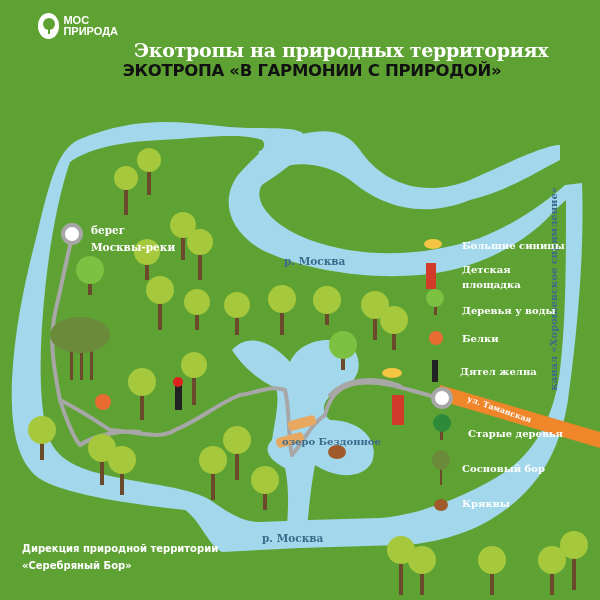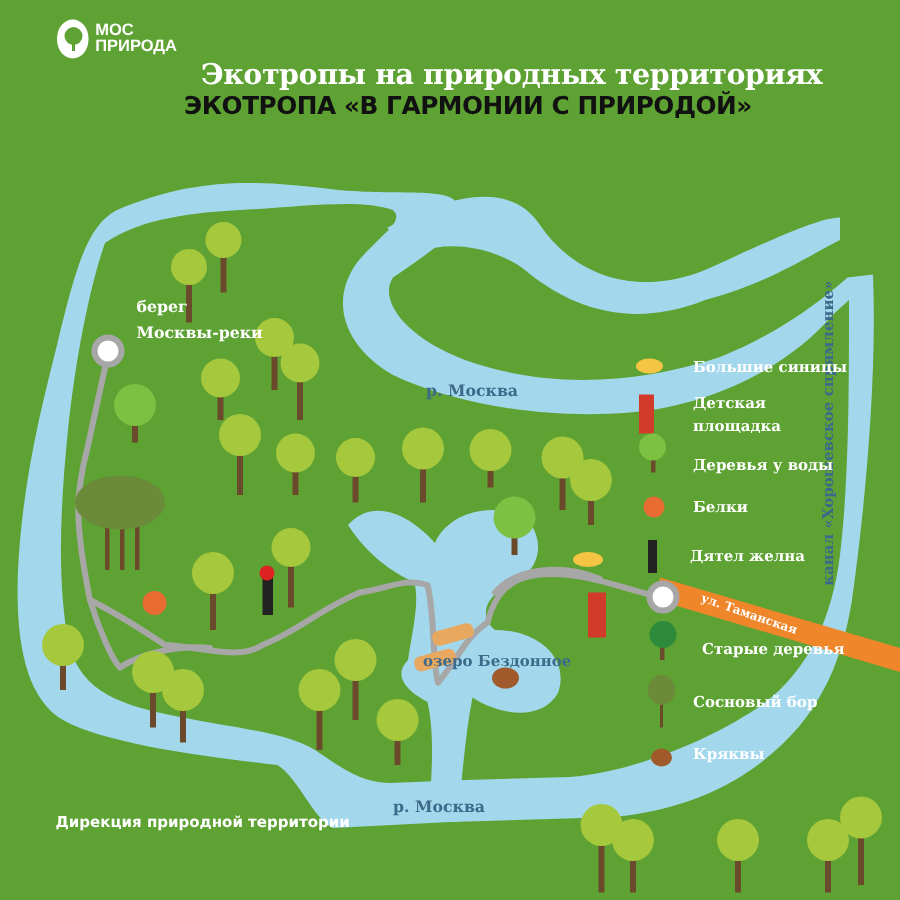--- a/index.html
+++ b/index.html
@@ -4,26 +4,26 @@
 <style>
   html,body{margin:0;padding:0;}
   body{width:600px;height:600px;overflow:hidden;background:#5fa234;font-family:"DejaVu Sans",sans-serif;position:relative;}
   .abs{position:absolute;}
   #map-svg{position:absolute;left:0;top:0;width:600px;height:600px;}
   .header-logo{left:38px;top:11px;width:80px;height:30px;display:flex;align-items:center;gap:4px;}
   .logo-circle{width:26px;height:26px;border-radius:50%;background:#fff;display:flex;align-items:center;justify-content:center;}
   .logo-text{color:#fff;font-family:"Liberation Sans",sans-serif;font-weight:bold;font-size:11px;line-height:11px;}
   .page-title{left:134px;top:10px;color:#fff;font-family:"DejaVu Serif",serif;font-weight:bold;font-size:19px;white-space:nowrap;letter-spacing:-0.3px;margin-top:29px;}
   .trail-title{left:0;top:58px;width:600px;text-align:center;color:#111;font-family:"DejaVu Sans",sans-serif;font-weight:bold;font-size:16.5px;line-height:26px;letter-spacing:-0.3px;padding-left:12px;}
-  .label-w{color:#fff;font-family:"DejaVu Serif",serif;font-weight:bold;font-size:10.5px;white-space:nowrap;}
+  .label-w{color:#fff;font-family:"DejaVu Serif",serif;font-weight:bold;font-size:10.5px;white-space:nowrap;margin-top:25px;}
   .label-river{color:#3b6a8a;font-family:"DejaVu Serif",serif;font-weight:bold;font-size:10.5px;white-space:nowrap;}
   .legend-label{color:#fff;font-family:"DejaVu Serif",serif;font-weight:bold;font-size:10px;line-height:15px;}
   .canal-label{left:553px;top:285px;transform:rotate(-90deg);transform-origin:center;width:200px;margin-left:-100px;text-align:center;color:#3b6a8a;font-family:"DejaVu Serif",serif;font-weight:bold;font-size:10px;white-space:nowrap;}
   .street-label{left:466px;top:404px;transform:rotate(19deg);color:#fff;font-family:"DejaVu Serif",serif;font-weight:bold;font-size:8px;white-space:nowrap;}
-  .footer{left:22px;top:540px;color:#fff;font-family:"DejaVu Sans",sans-serif;font-weight:bold;font-size:10px;line-height:17px;margin-left:15px;}
+  .footer{left:22px;top:540px;color:#fff;font-family:"DejaVu Sans",sans-serif;font-weight:bold;font-size:10px;line-height:17px;}
 </style>
 </head>
 <body>
 
 <svg id="map-svg" viewBox="0 0 600 600" xmlns="http://www.w3.org/2000/svg">
 
   <rect x="0" y="0" width="600" height="600" fill="#5fa234"></rect>
 
   <path d="M78,140 C130,118 170,120 220,126 C260,131 300,124 305,136 C312,150 292,165 262,185 C252,200 270,225 310,240 C360,258 420,258 480,238 C520,222 548,200 565,185 L582,183 C585,260 575,350 568,400 C560,450 540,490 490,520 C460,538 420,545 400,545 L300,548 L222,552 C208,545 200,520 185,510 C140,505 70,496 42,480 C18,466 10,430 12,380 C15,320 28,270 38,230 C50,180 58,150 78,140 Z
      M70,162 C60,190 50,240 45,290 C40,340 38,390 46,430 C55,462 80,470 120,478 C160,486 190,488 210,500 C225,510 240,522 260,522 L310,520 L380,518 C420,515 470,495 505,472 C540,448 555,410 560,370 C566,320 566,260 566,200 L555,210 C530,240 480,270 420,275 C360,280 300,268 262,250 C228,230 220,200 238,175 C255,155 270,148 262,140 C240,132 200,138 160,140 C120,142 90,148 70,162 Z" fill="#a3d8ec" fill-rule="evenodd"></path>
@@ -224,13 +224,14 @@
 <div class="abs legend-label" style="left:462px;top:262px;width:80px;">Детская площадка</div>
 <div class="abs legend-label" style="left:462px;top:303px;">Деревья у воды</div>
 <div class="abs legend-label" style="left:462px;top:331px;">Белки</div>
 <div class="abs legend-label" style="left:460px;top:364px;">Дятел желна</div>
 <div class="abs legend-label" style="left:468px;top:426px;">Старые деревья</div>
 <div class="abs legend-label" style="left:462px;top:461px;">Сосновый бор</div>
 <div class="abs legend-label" style="left:462px;top:496px;">Кряквы</div>
 
 <div class="abs footer">
   <div>Дирекция природной территории</div>
+  <div>«Серебряный Бор»</div>
 </div>
 
 </body></html>

